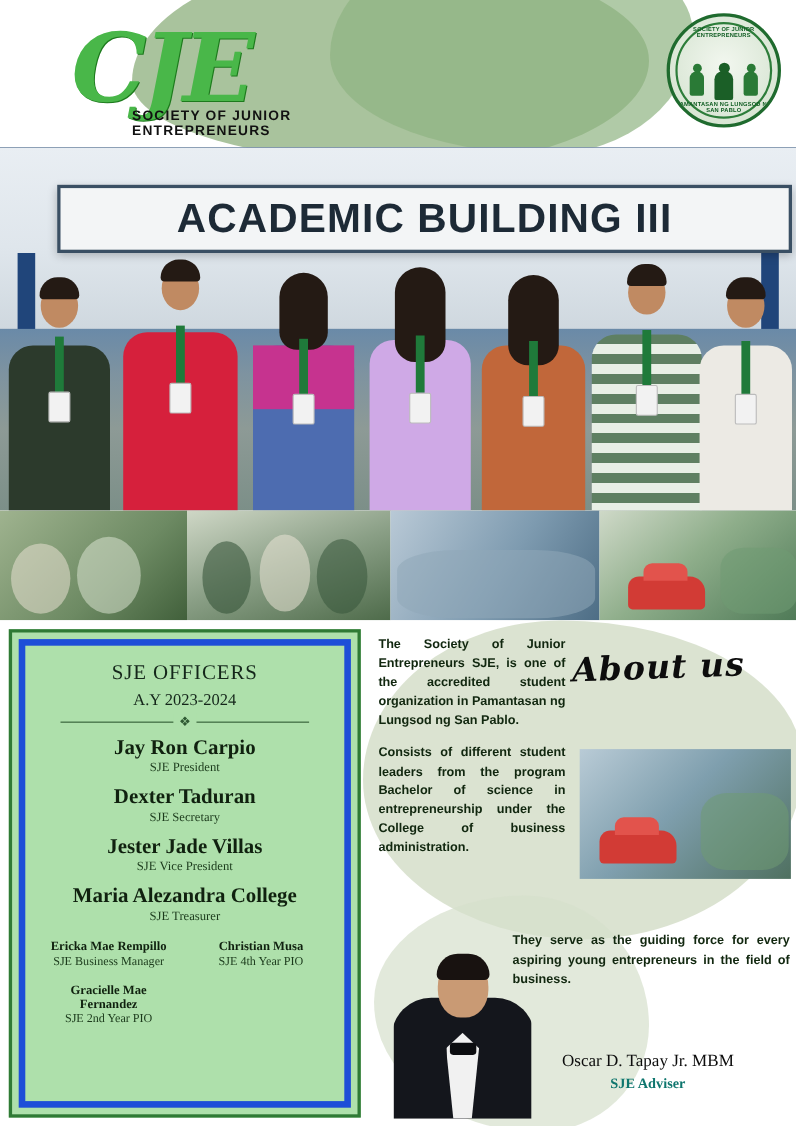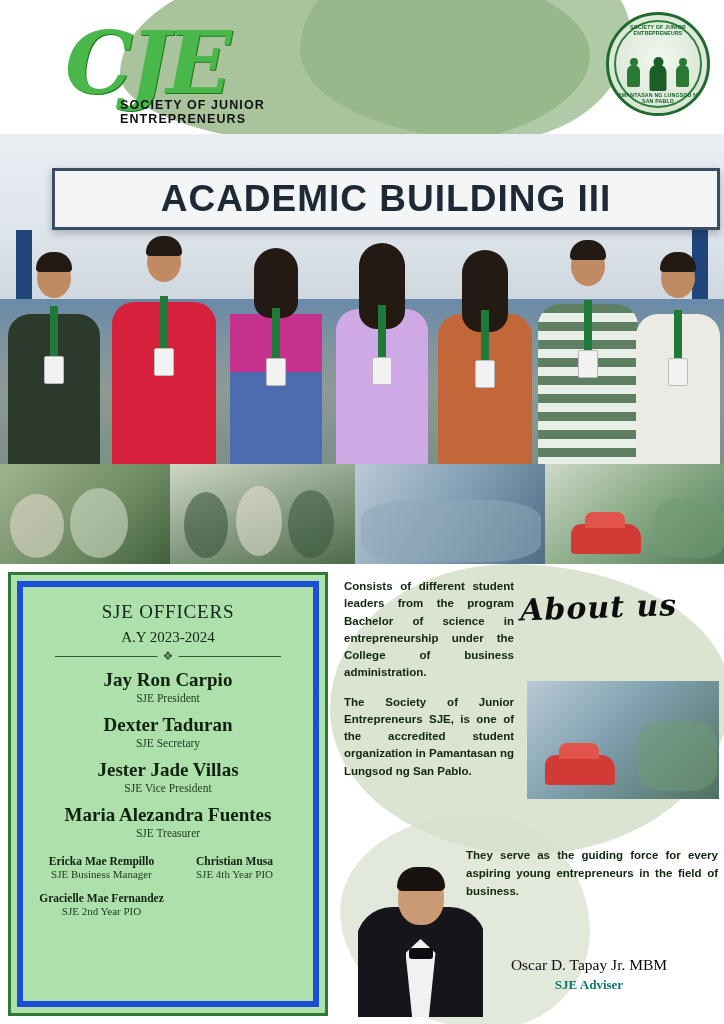--- a/index.html
+++ b/index.html
@@ -184,21 +184,21 @@
   }
   .off-entry { text-align:center; margin-top:10px; }
   .off-name {
     font-family:"Liberation Serif", serif; font-size:19px; font-weight:700; color:#10210f;
   }
   .off-role {
     font-family:"Liberation Serif", serif; font-size:11.5px; color:#1c3b1c; margin-top:1px;
   }
   .off-grid {
     margin-top:16px; width:100%;
-    display:grid; grid-template-columns:1fr 1fr; row-gap:12px; column-gap:4px;
+    display:grid; grid-template-columns:1fr 1fr; row-gap:12px; column-gap:4px;gap:15px;
   }
   .off-cell { text-align:center; }
   .off-cell .off-name { font-size:11.5px; }
   .off-cell .off-role { font-size:11px; }
 
   
   .about-script {
     position:absolute; left:520px; top:25px; width:200px;
     font-family:"DejaVu Serif", serif; font-style:italic; font-weight:700;
     font-size:30px; color:#0d0d0d; letter-spacing:1px;
@@ -373,21 +373,21 @@
         </div>
         <div class="off-entry">
           <div class="off-name">Dexter Taduran</div>
           <div class="off-role">SJE Secretary</div>
         </div>
         <div class="off-entry">
           <div class="off-name">Jester Jade Villas</div>
           <div class="off-role">SJE Vice President</div>
         </div>
         <div class="off-entry">
-          <div class="off-name">Maria Alezandra Fuentes</div>
+          <div class="off-name">Maria Alezandra College</div>
           <div class="off-role">SJE Treasurer</div>
         </div>
 
         <div class="off-grid">
           <div class="off-cell">
             <div class="off-name">Ericka Mae Rempillo</div>
             <div class="off-role">SJE Business Manager</div>
           </div>
           <div class="off-cell">
             <div class="off-name">Christian Musa</div>
@@ -397,22 +397,22 @@
             <div class="off-name">Gracielle Mae Fernandez</div>
             <div class="off-role">SJE 2nd Year PIO</div>
           </div>
         </div>
       </div>
     </div>
 
     <div class="about-script">About us</div>
 
     <div class="about-col">
+      <div class="about-p">The Society of Junior Entrepreneurs SJE, is one of the accredited student organization in Pamantasan ng Lungsod ng San Pablo.</div>
       <div class="about-p">Consists of different student leaders from the program Bachelor of science in entrepreneurship under the College of business administration.</div>
-      <div class="about-p">The Society of Junior Entrepreneurs SJE, is one of the accredited student organization in Pamantasan ng Lungsod ng San Pablo.</div>
     </div>
 
     <div class="about-photo">
       <div class="car"></div>
       <div class="blob" style="left:110px;top:40px;width:80px;height:70px;background:#6f9a72;border-radius:30%;"></div>
     </div>
 
     <div class="serve-p">They serve as the guiding force for every aspiring young entrepreneurs in the field of business.</div>
 
     <div class="adviser-photo">

